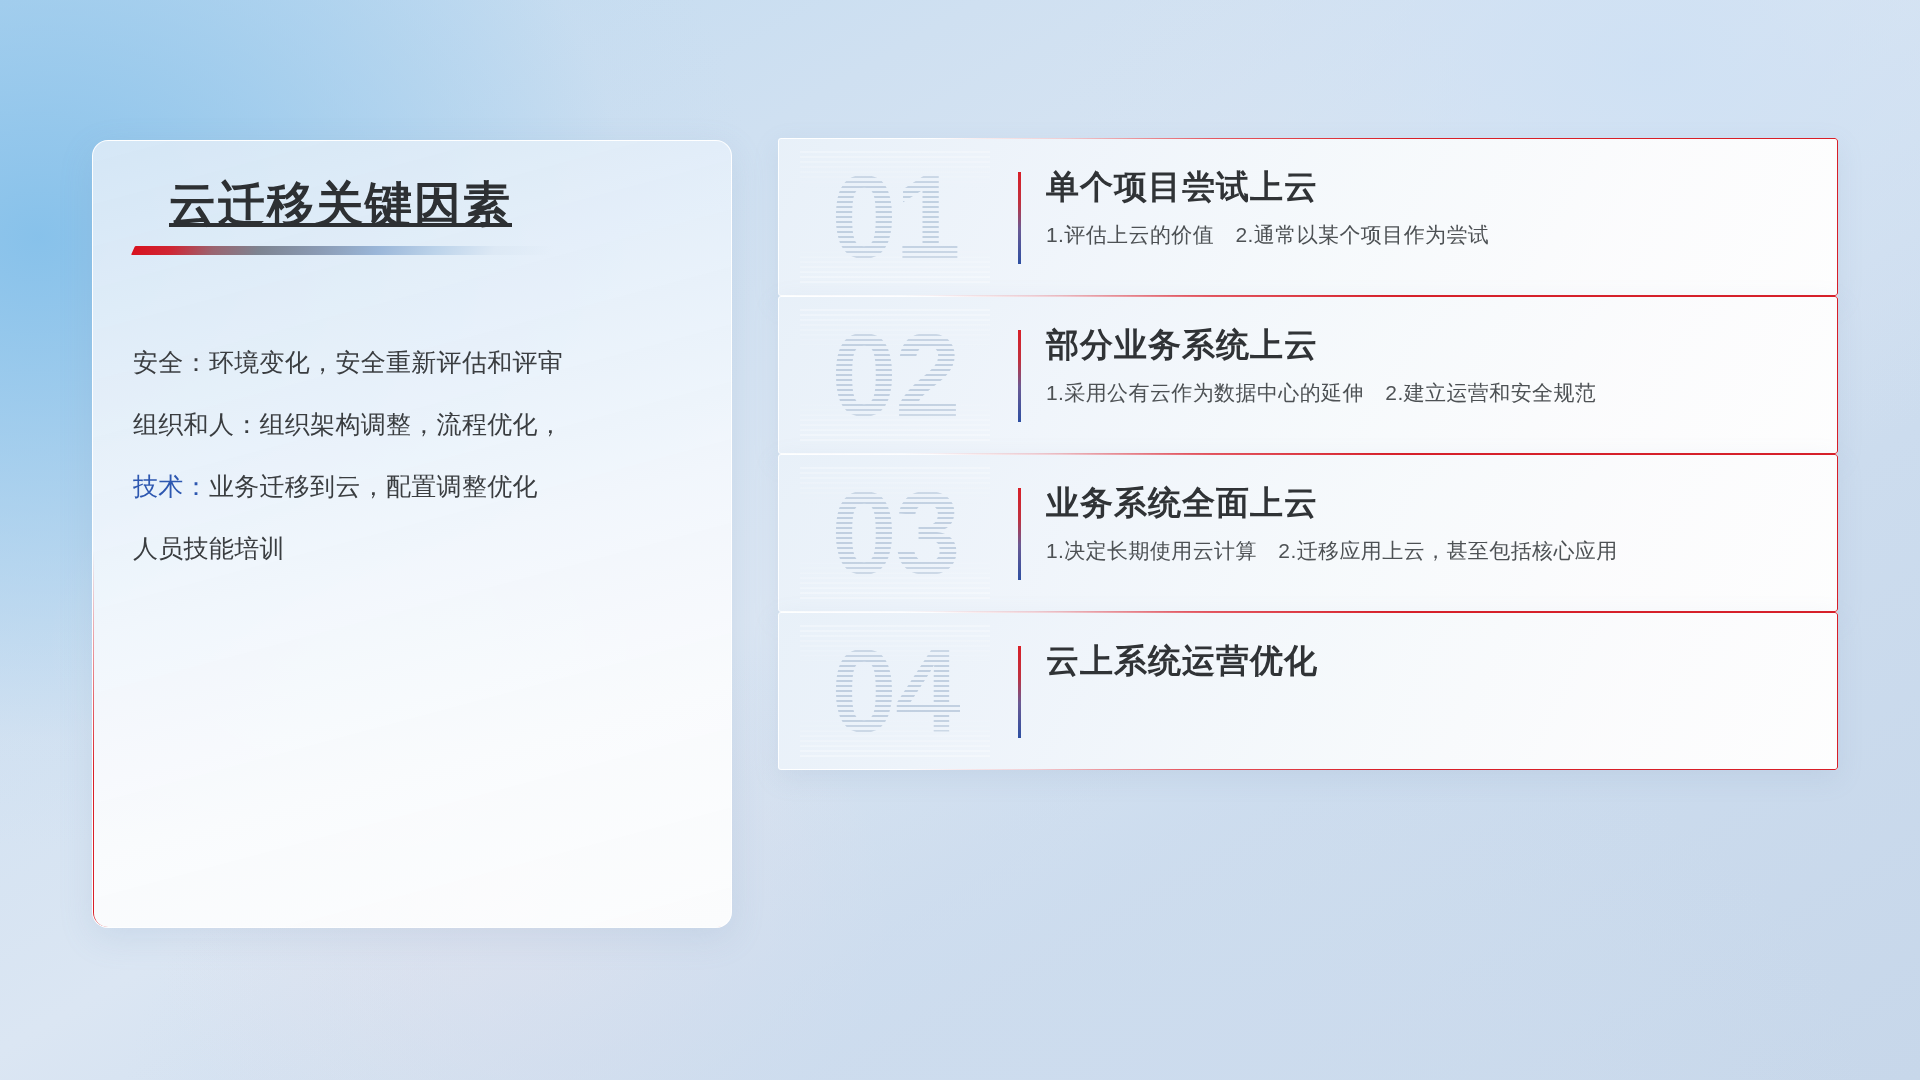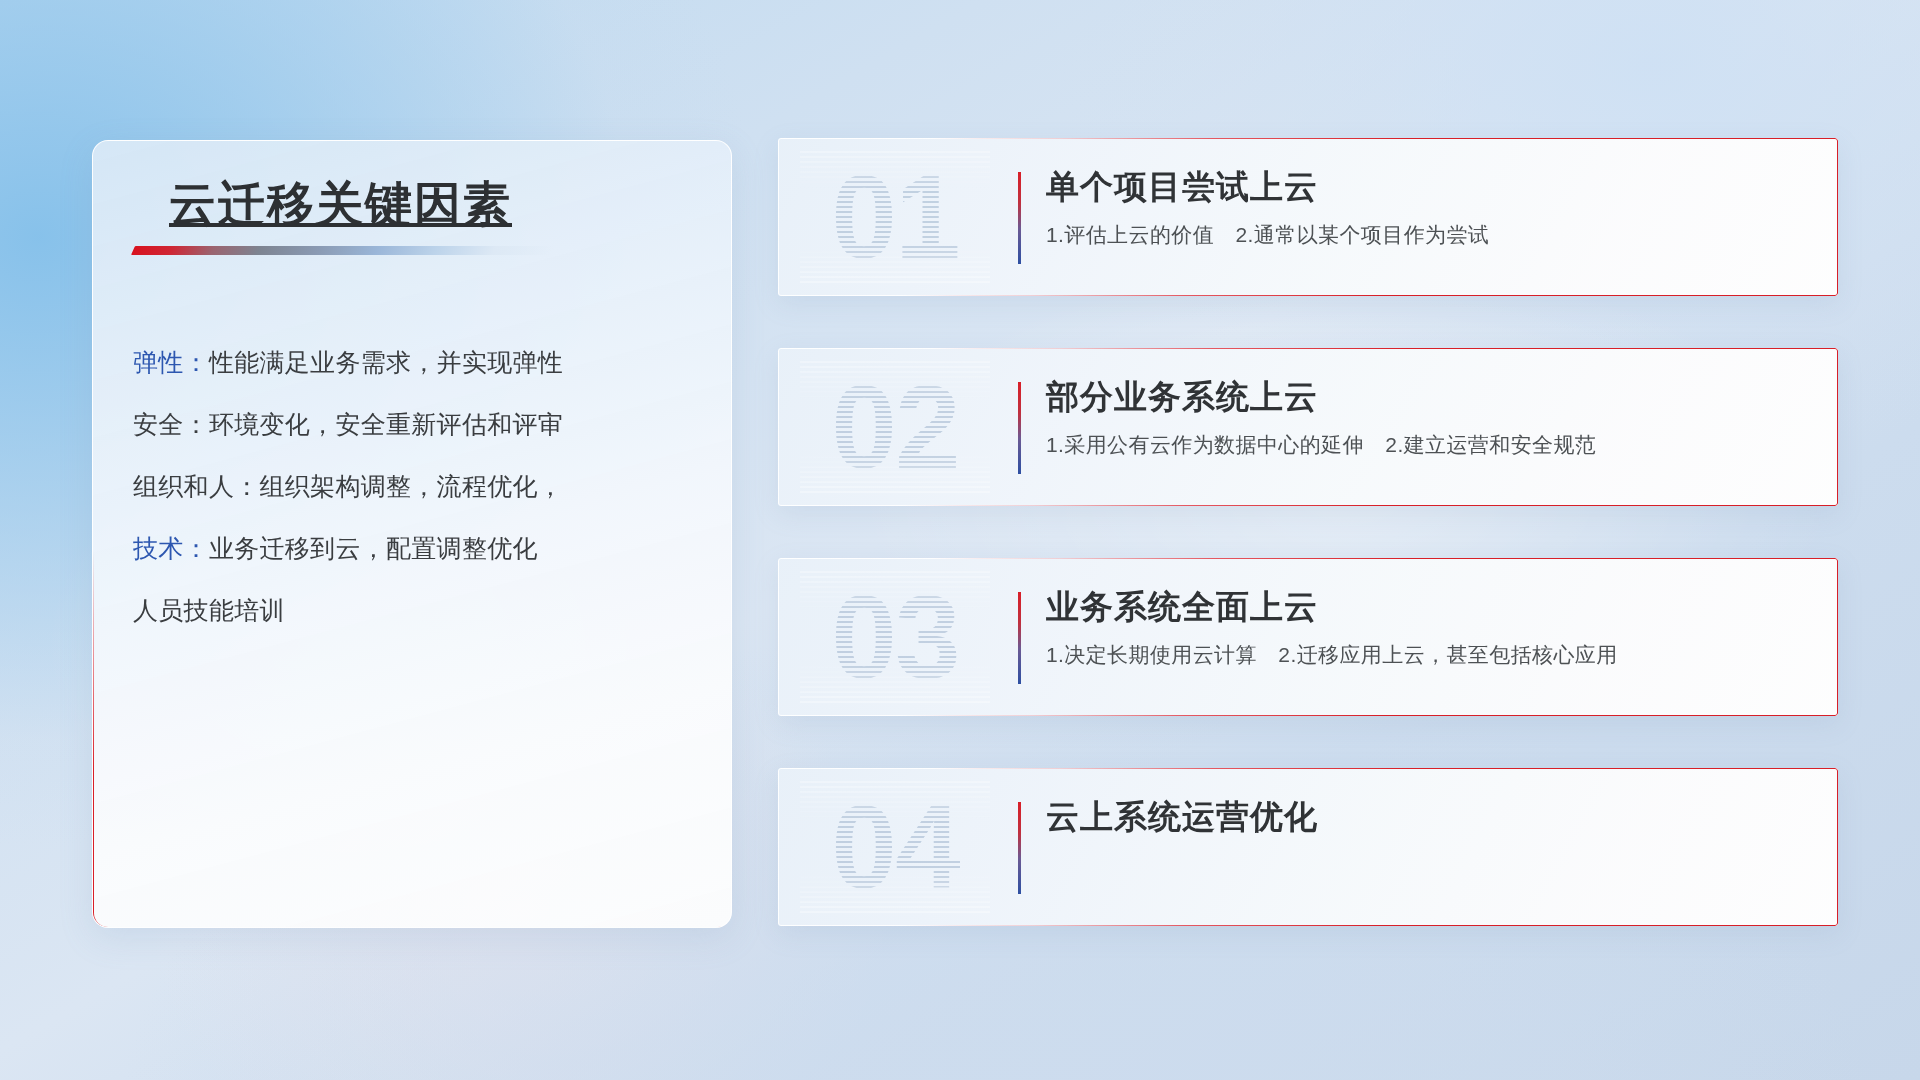--- a/index.html
+++ b/index.html
@@ -77,21 +77,21 @@
   .lp-item{
     font-size:25px; line-height:62px; color:#3a3d40;
     white-space:nowrap; letter-spacing:0.3px;
   }
   .lp-item .k{ color:#2d57b0; }
   .lp-item .k.plain{ color:#3a3d40; }
 
   
   .cards{ position:absolute; left:778px; top:138px; width:1060px; }
   .card{
-    position:relative; height:158px; margin-bottom:52px;
+    position:relative; height:158px; 
     border-radius:3px; overflow:hidden;
     background:linear-gradient(118deg,
       rgba(233,241,249,0.95) 0%,
       rgba(240,245,251,0.96) 26%,
       rgba(247,250,252,0.97) 55%,
       rgba(252,252,253,0.98) 78%,
       rgba(254,254,254,0.99) 100%);
     box-shadow:0 8px 26px rgba(125,155,190,0.15);
   }
   .card:last-child{ margin-bottom:0; }
@@ -140,21 +140,20 @@
 </head>
 <body>
 
 <div class="bg-haze"></div>
 
 <section class="left-panel">
   <div class="lp-edge"></div>
   <h1 class="lp-title">云迁移关键因素</h1>
   <div class="lp-rule"></div>
   <div class="lp-list">
-    <div class="lp-item"><span class="k">弹性：</span><span>性能满足业务需求，并实现弹性</span></div>
     <div class="lp-item"><span class="k plain">安全：</span><span>环境变化，安全重新评估和评审</span></div>
     <div class="lp-item"><span class="k plain">组织和人：</span><span>组织架构调整，流程优化，</span></div>
     <div class="lp-item"><span class="k">技术：</span><span>业务迁移到云，配置调整优化</span></div>
     <div class="lp-item"><span class="k plain"></span><span>人员技能培训</span></div>
   </div>
 </section>
 
 <section class="cards">
 
   <article class="card">

